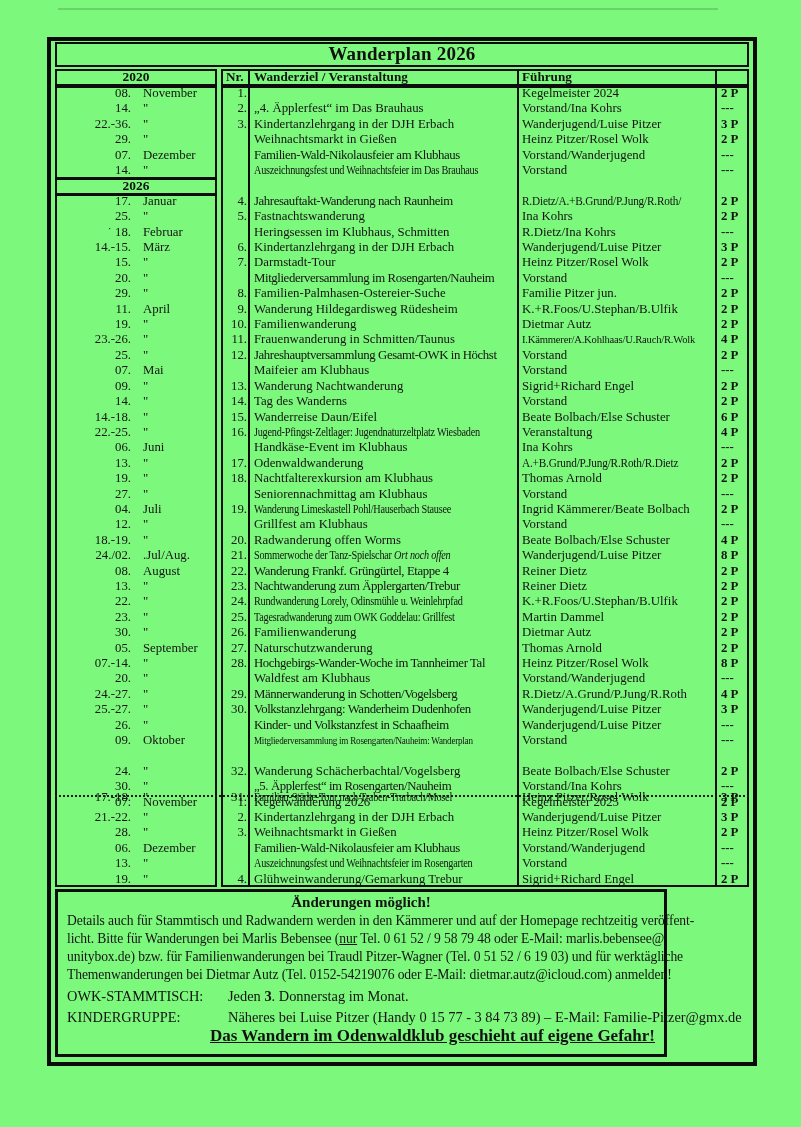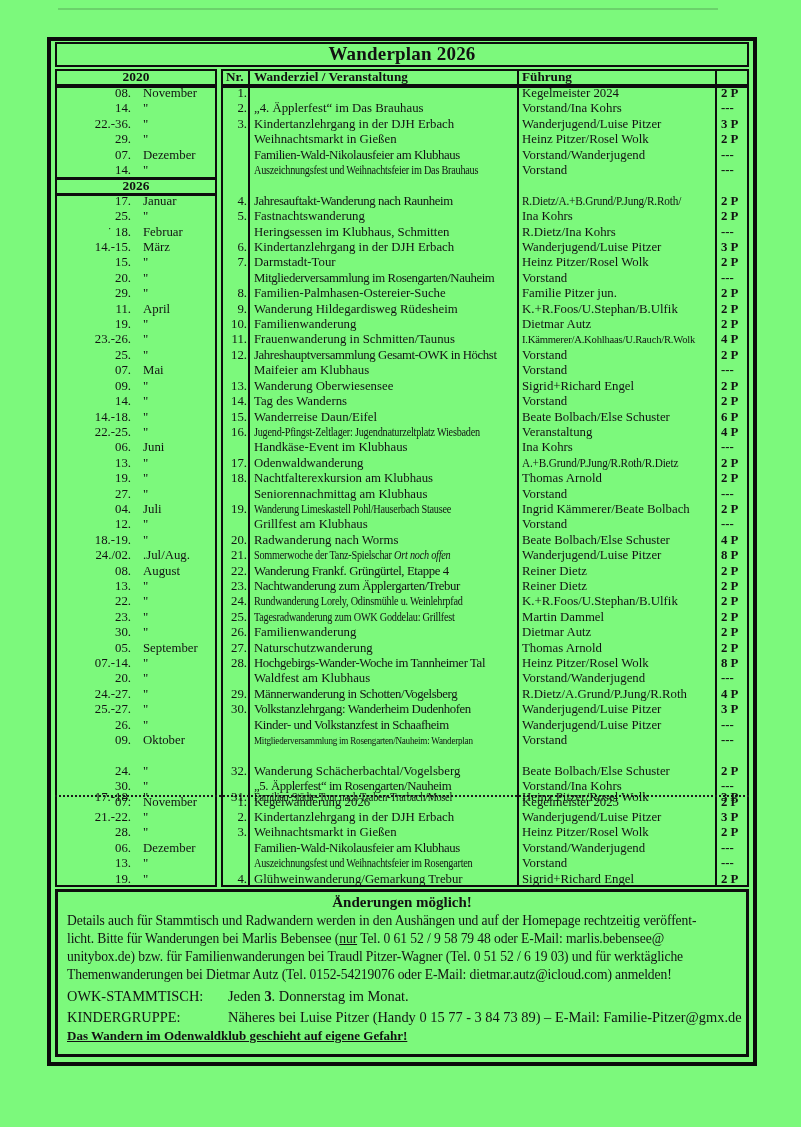--- a/index.html
+++ b/index.html
@@ -30,27 +30,27 @@
   .c-leader{left:471px;width:193px;}
   .c-points{left:670px;width:26px;font-weight:bold;}
   .cond1{letter-spacing:-.4px;}
   .cond2{transform:scaleX(.8);transform-origin:left center;letter-spacing:-.3px;}
   .lcond{transform:scaleX(.88);transform-origin:left center;letter-spacing:-.2px;}
   .small-e{font-size:11.4px;}
   .small-l{font-size:10.6px;letter-spacing:-.2px;}
   .yr-label{position:absolute;left:4px;width:162px;text-align:center;font-weight:bold;font-size:13.4px;line-height:16px;}
   .yr-2025{top:28px;}
   .it{font-style:italic;}
-  .footer-box{left:4px;top:848px;width:694px;height:168px;border:3px solid #0d0d0d;padding:2px 9px;}
+  .footer-box{left:4px;top:848px;width:612px;height:168px;border:3px solid #0d0d0d;padding:2px 9px;}
   .f-head{text-align:center;font-weight:bold;font-size:15px;line-height:17px;}
   .f-para{margin-top:1px;}
   .f-line{font-size:13.6px;line-height:18px;white-space:nowrap;letter-spacing:-.1px;}
   .f-info{font-size:14.4px;line-height:18px;white-space:nowrap;margin-top:3px;}
   .f-label{display:inline-block;width:161px;}
-  .f-warn{text-align:left;font-weight:bold;font-size:13px;line-height:18px;text-decoration:underline;margin-top:1px;}
+  .f-warn{text-align:right;font-weight:bold;font-size:17px;line-height:18px;text-decoration:underline;margin-top:1px;}
   u{text-decoration:underline;}
   b{font-weight:bold;}
 </style>
 </head>
 <body>
 
 <div class="page">
   <div class="artifact"></div>
   <div class="frame">
 
@@ -219,21 +219,21 @@
           <span class="cell c-month">Mai</span>
           <span class="cell c-nr"></span>
           <span class="cell c-event">Maifeier am Klubhaus</span>
           <span class="cell c-leader">Vorstand</span>
           <span class="cell c-points">---</span>
         </div>
         <div class="row" style="top: 337.695px;">
           <span class="cell c-day">09.</span>
           <span class="cell c-month">"</span>
           <span class="cell c-nr">13.</span>
-          <span class="cell c-event">Wanderung Oberwiesensee</span>
+          <span class="cell c-event">Wanderung Nachtwanderung</span>
           <span class="cell c-leader">Sigrid+Richard Engel</span>
           <span class="cell c-points">2 P</span>
         </div>
         <div class="row" style="top: 353.1px;">
           <span class="cell c-day">14.</span>
           <span class="cell c-month">"</span>
           <span class="cell c-nr">14.</span>
           <span class="cell c-event">Tag des Wanderns</span>
           <span class="cell c-leader">Vorstand</span>
           <span class="cell c-points">2 P</span>
@@ -299,21 +299,21 @@
           <span class="cell c-month">"</span>
           <span class="cell c-nr"></span>
           <span class="cell c-event">Grillfest am Klubhaus</span>
           <span class="cell c-leader">Vorstand</span>
           <span class="cell c-points">---</span>
         </div>
         <div class="row" style="top: 491.745px;">
           <span class="cell c-day">18.-19.</span>
           <span class="cell c-month">"</span>
           <span class="cell c-nr">20.</span>
-          <span class="cell c-event">Radwanderung nach Worms</span>
+          <span class="cell c-event">Radwanderung offen Worms</span>
           <span class="cell c-leader">Beate Bolbach/Else Schuster</span>
           <span class="cell c-points">4 P</span>
         </div>
         <div class="row" style="top: 507.15px;">
           <span class="cell c-day">24./02.</span>
           <span class="cell c-month">.Jul/Aug.</span>
           <span class="cell c-nr">21.</span>
           <span class="cell c-event cond2">Sommerwoche der Tanz-Spielschar <span class="it">Ort noch offen</span></span>
           <span class="cell c-leader">Wanderjugend/Luise Pitzer</span>
           <span class="cell c-points">8 P</span>
@@ -484,21 +484,21 @@
           <span class="cell c-nr">4.</span>
           <span class="cell c-event">Glühweinwanderung/Gemarkung Trebur</span>
           <span class="cell c-leader">Sigrid+Richard Engel</span>
           <span class="cell c-points">2 P</span>
         </div>
       </div>
 
     <div class="abs footer-box">
       <div class="f-head">Änderungen möglich!</div>
       <div class="f-para" id="f-para">
-          <div class="f-line">Details auch für Stammtisch und Radwandern werden in den Aushängen und auf der Homepage rechtzeitig veröffent-</div>
+          <div class="f-line">Details auch für Stammtisch und Radwandern werden in den Kämmerer und auf der Homepage rechtzeitig veröffent-</div>
           <div class="f-line">licht. Bitte für Wanderungen bei Marlis Bebensee (<u>nur</u> Tel. 0 61 52 / 9 58 79 48 oder E-Mail: marlis.bebensee@</div>
           <div class="f-line">unitybox.de) bzw. für Familienwanderungen bei Traudl Pitzer-Wagner (Tel. 0 51 52 / 6 19 03) und für werktägliche</div>
           <div class="f-line">Themenwanderungen bei Dietmar Autz (Tel. 0152-54219076 oder E-Mail: dietmar.autz@icloud.com) anmelden!</div>
         </div>
       <div id="f-info">
           <div class="f-info"><span class="f-label">OWK-STAMMTISCH:</span>Jeden <b>3</b>. Donnerstag im Monat.</div>
           <div class="f-info"><span class="f-label">KINDERGRUPPE:</span>Näheres bei Luise Pitzer (Handy 0 15 77 - 3 84 73 89) – E-Mail: Familie-Pitzer@gmx.de</div>
         </div>
       <div class="f-warn">Das Wandern im Odenwaldklub geschieht auf eigene Gefahr!</div>
     </div>

